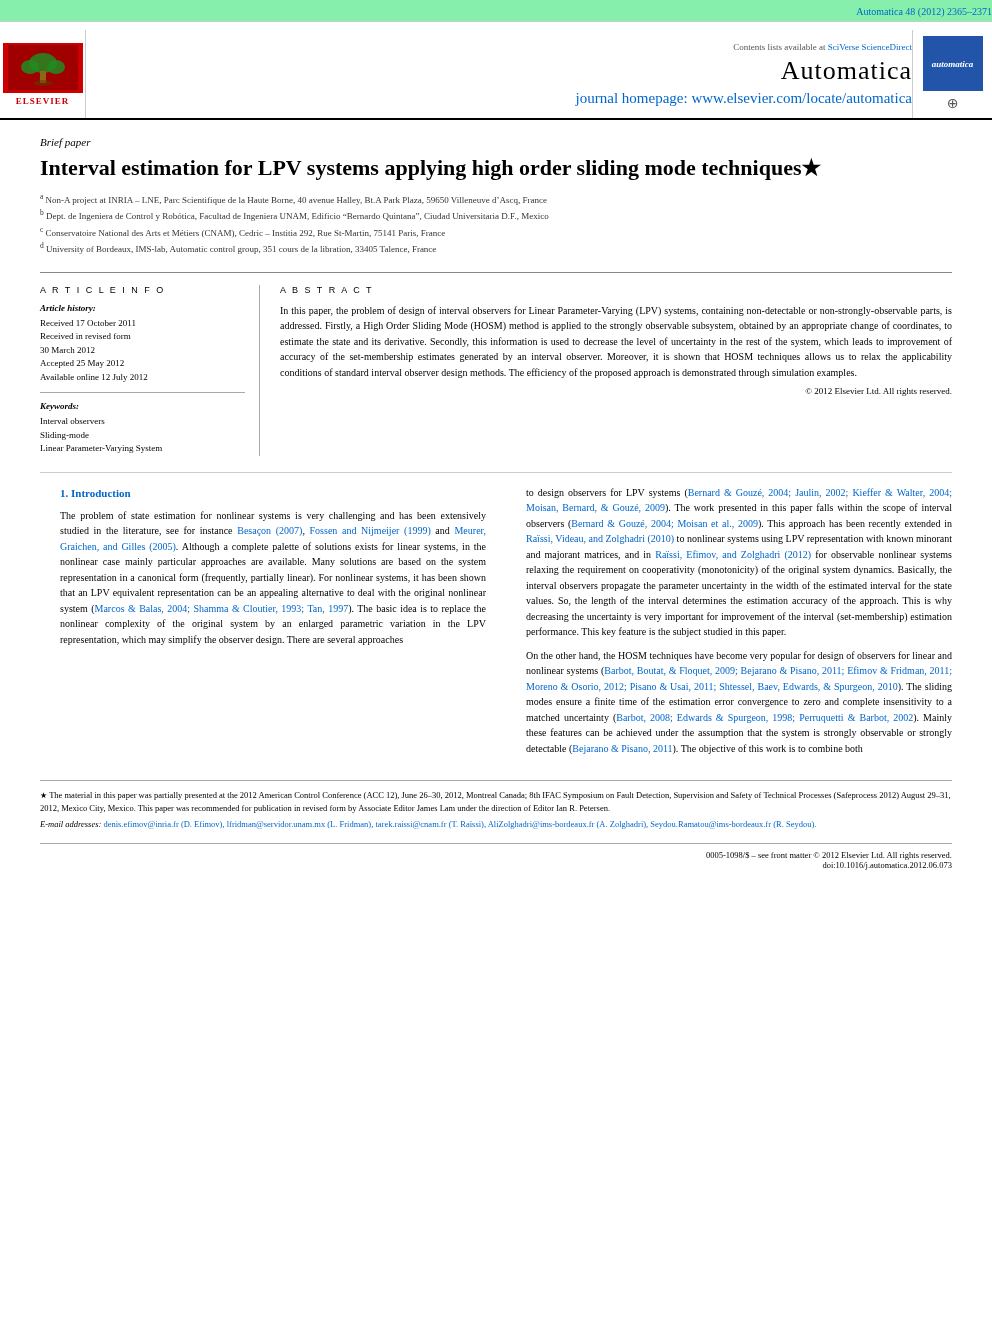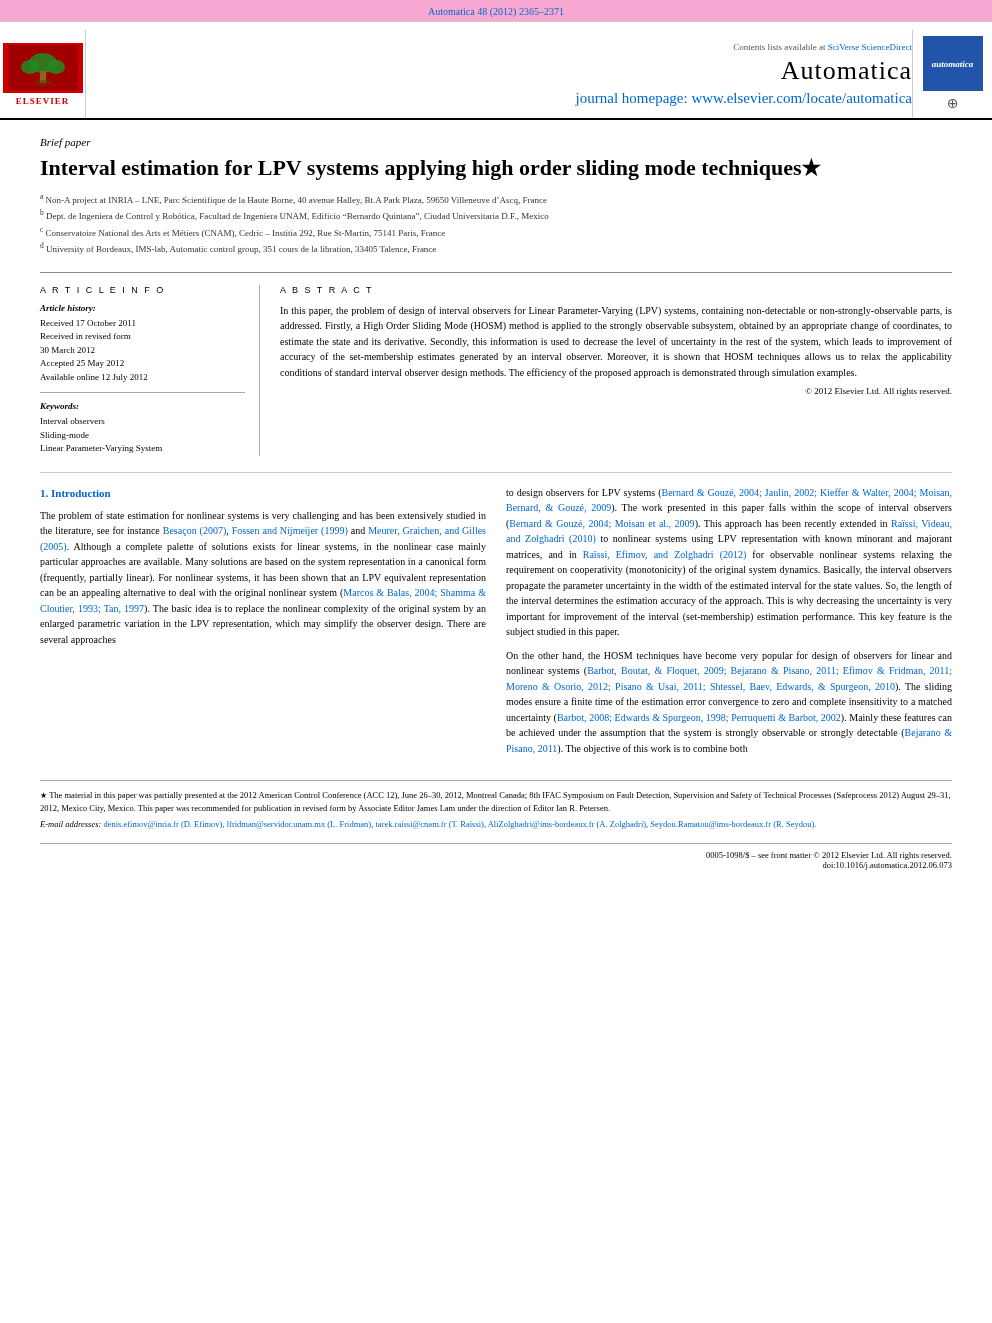--- a/index.html
+++ b/index.html
@@ -7,22 +7,22 @@
       background: #fff;
       font-family: "Times New Roman", Times, serif;
       font-size: 10px;
       color: #000;
       width: 992px;
       min-height: 1323px;
     }
 
     
     .top-bar {
-      background: #f9a8d4;
-      text-align: center;
+      background: #86efac;
+      text-align: right;
       padding: 6px 0 4px 0;
       font-size: 10px;
       color: #0066cc;
       border-bottom: 1px solid #ccc;
     }
 
     
     .journal-header {
       display: flex;
       align-items: stretch;
@@ -251,20 +251,21 @@
       display: flex;
       gap: 20px;
     }
 
     .body-col {
       flex: 1;
       font-size: 10px;
       color: #000;
       line-height: 1.55;
       text-align: justify;
+      margin-left: 20px;
     }
 
     .section-title {
       font-size: 11px;
       font-weight: bold;
       color: #0066cc;
       margin-bottom: 6px;
     }
 
     .body-para {

